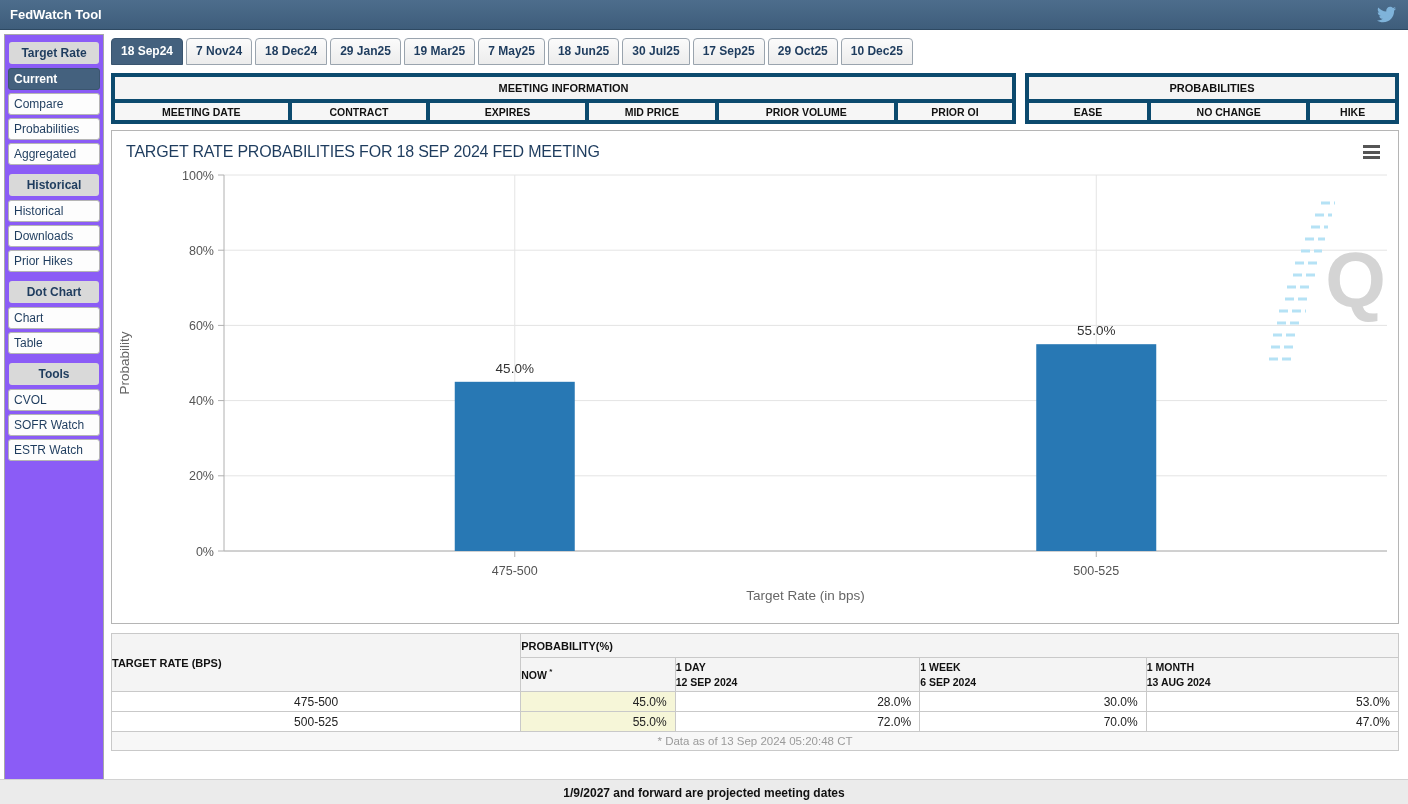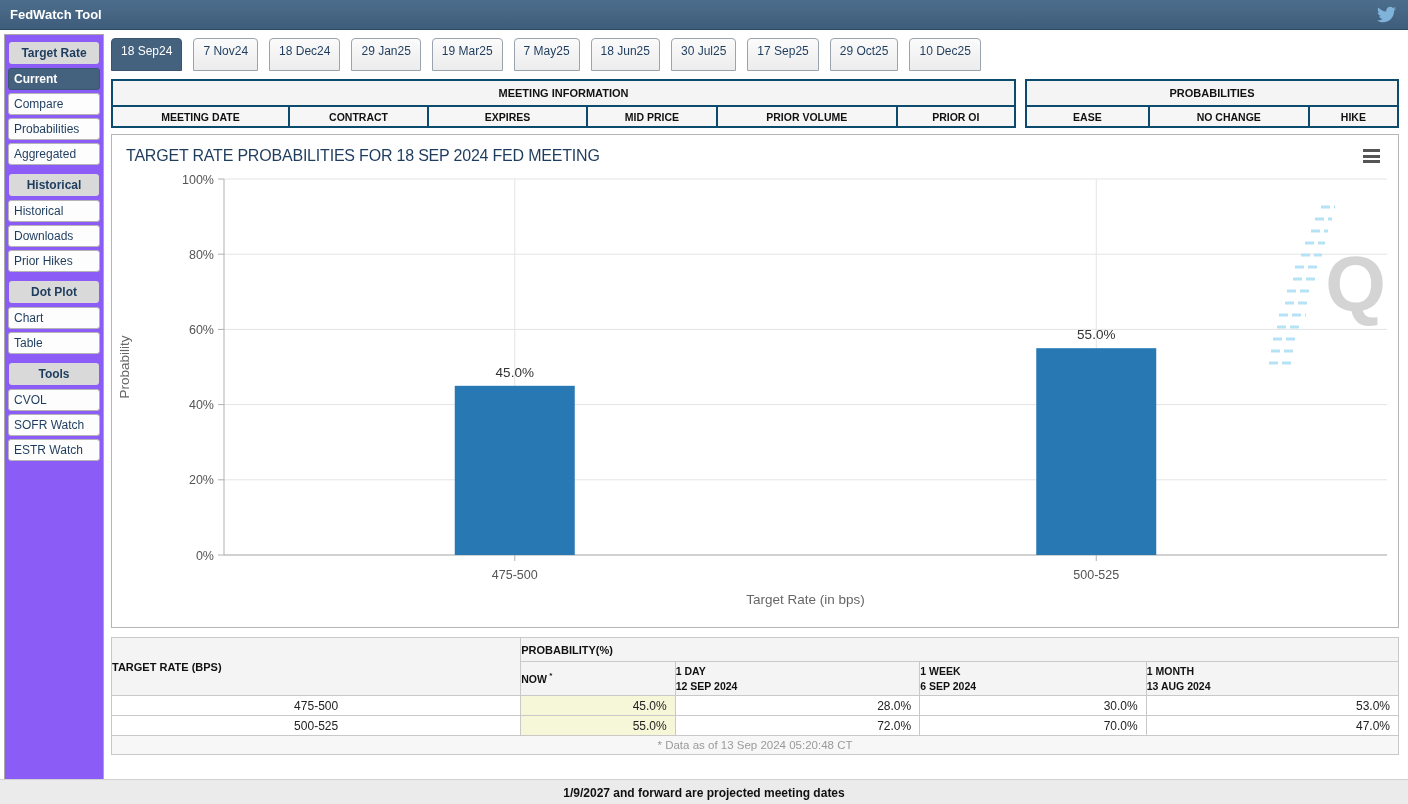--- a/index.html
+++ b/index.html
@@ -17,28 +17,28 @@
   .sidebar{width:100px;margin:4px 0 0 4px;background:#8b5cf6;border:1px solid #a8a8a8;border-bottom:none;padding:5px 3px;flex-shrink:0}
   .sb-header{background:#d9d9d9;border-radius:3px;text-align:center;font-weight:bold;color:#1e3c5e;padding:4px 2px;margin:9px 1px 4px;font-size:12px}
   .sb-header:first-child{margin-top:2px}
   .sb-item{background:#fdfdfd;border:1px solid #b5b5b5;border-radius:3px;color:#1e3c5e;padding:3px 5px;margin:0 0 3px;font-size:12px;cursor:pointer}
   .sb-item.active{background:#44617e;border-color:#3a556f;color:#fff;font-weight:bold}
 
   .main{flex:1;padding:8px 9px 0 7px;min-width:0}
 
   
   .tabs{display:flex;margin-bottom:8px}
-  .tab{border:1px solid #9aa4ae;border-radius:4px 4px 0 0;background:linear-gradient(#fbfbfb,#ececec);color:#1e3c5e;font-weight:normal;font-size:12px;padding:5px 9px 12px;margin-right:11px;cursor:pointer;white-space:nowrap}
+  .tab{border:1px solid #9aa4ae;border-radius:4px 4px 0 0;background:linear-gradient(#fbfbfb,#ececec);color:#1e3c5e;font-weight:bold;font-size:12px;padding:5px 9px 6px;margin-right:3px;cursor:pointer;white-space:nowrap}
   .tab.active{background:#44617e;border-color:#3a556f;color:#fff}
 
   
   .info-row{display:flex;gap:9px;margin-bottom:6px}
   table{border-collapse:collapse;table-layout:fixed}
   .info-table{border:1px solid #b5b5b5;width:100%}
-  .info-table th,.info-table td{border:2px solid #0c4a6e;overflow:hidden;white-space:nowrap}
+  .info-table th,.info-table td{border:4px solid #0c4a6e;overflow:hidden;white-space:nowrap}
   .info-table .t-title th{background:#f4f4f4;font-size:11px;color:#111;height:26px;text-align:center}
   .info-table .t-heads th{background:#f6f6f6;font-size:10.5px;color:#111;height:21px;text-align:center}
   .info-table .t-vals td{background:#fff;font-size:12px;height:22px;text-align:center;padding:0 8px}
   .info-table .t-vals td.r{text-align:right}
   .mi-wrap{width:905px;flex-shrink:0}
   .pr-wrap{flex:1}
 
   
   .chart-panel{border:1px solid #b5b5b5;background:#fff;height:494px;position:relative;margin-bottom:9px}
   .chart-title{color:#1e3c5e;font-size:16px;letter-spacing:-.2px;padding:12px 0 0 14px}
@@ -84,21 +84,21 @@
   <div class="sidebar" id="sidebar">
       <div class="sb-header">Target Rate</div>
       <div class="sb-item active">Current</div>
       <div class="sb-item">Compare</div>
       <div class="sb-item">Probabilities</div>
       <div class="sb-item">Aggregated</div>
       <div class="sb-header">Historical</div>
       <div class="sb-item">Historical</div>
       <div class="sb-item">Downloads</div>
       <div class="sb-item">Prior Hikes</div>
-      <div class="sb-header">Dot Plot</div>
+      <div class="sb-header">Dot Chart</div>
       <div class="sb-item">Chart</div>
       <div class="sb-item">Table</div>
       <div class="sb-header">Tools</div>
       <div class="sb-item">CVOL</div>
       <div class="sb-item">SOFR Watch</div>
       <div class="sb-item">ESTR Watch</div>
     </div>
 
   <div class="main">
 

